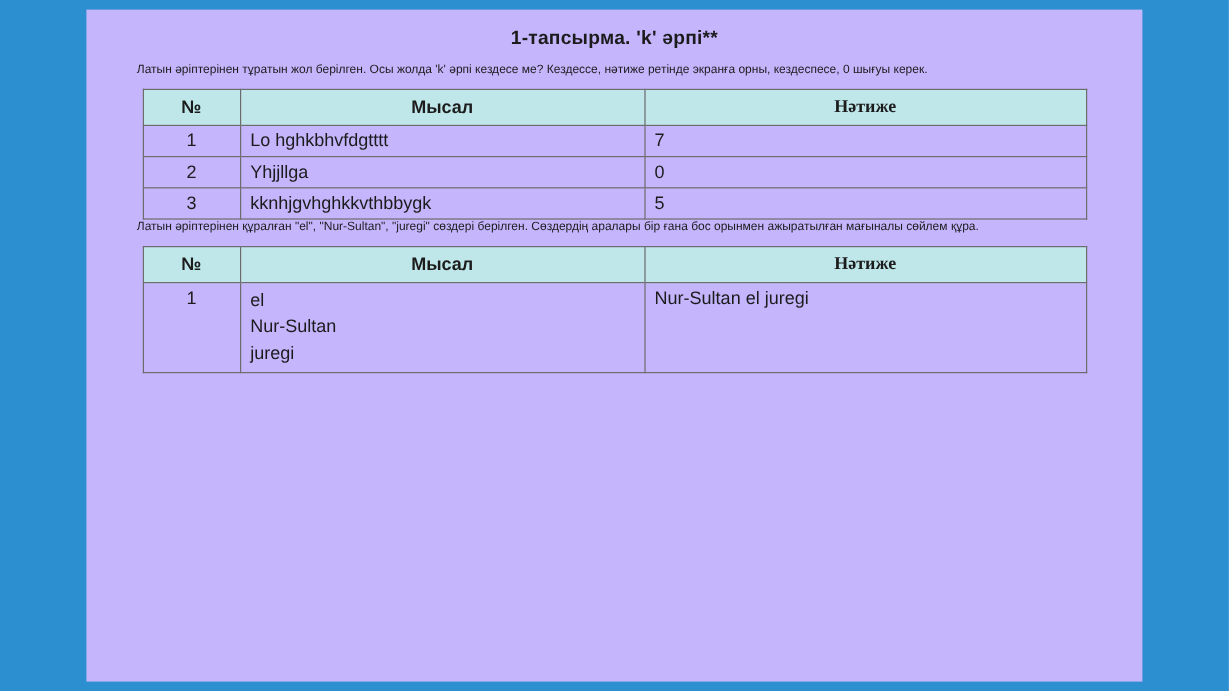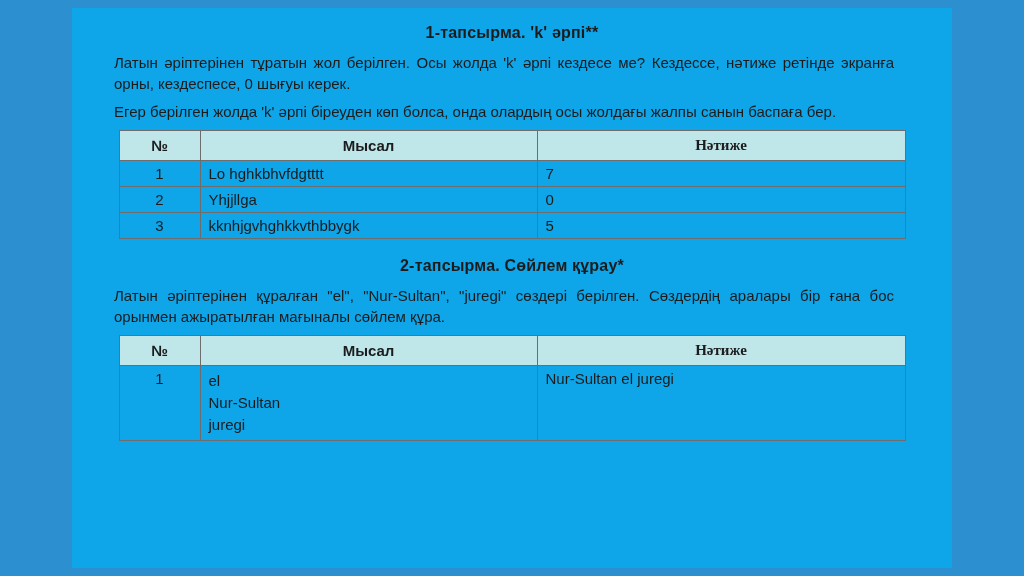--- a/index.html
+++ b/index.html
@@ -12,34 +12,34 @@
     background: #2b8fd0;
     font-family: "Liberation Sans", sans-serif;
     overflow: hidden;
   }
   .slide {
     position: absolute;
     left: 72px;
     top: 8px;
     width: 880px;
     height: 560px;
-    background: #0ea5e9;
+    background: #c4b5fd;
     box-sizing: border-box;
     padding: 10px 38px 0 38px;
   }
   .task-title {
     text-align: center;
     font-size: 16px;
     font-weight: bold;
     color: #1c1c1c;
     margin: 6px 0 10px 0;
     letter-spacing: 0.2px;
   }
   .para {
-    font-size: 15px;
+    font-size: 10px;
     color: #1c1c1c;
     line-height: 1.42;
     text-align: justify;
     margin: 0 20px 6px 4px;
   }
   .para.first-indent {
     text-indent: 0;
   }
   table.tbl {
     border-collapse: collapse;
@@ -75,21 +75,20 @@
   }
 </style>
 </head>
 <body>
 
 <div class="slide">
 
   <div>
     <div class="task-title">1-тапсырма. 'k' әрпі**</div>
     <div class="para first-indent">Латын әріптерінен тұратын жол берілген. Осы жолда 'k' әрпі кездесе ме? Кездессе, нәтиже ретінде экранға орны, кездеспесе, 0 шығуы керек.</div>
-    <div class="para">Егер берілген жолда  'k' әрпі біреуден көп болса, онда олардың осы жолдағы жалпы санын баспаға бер.</div>
 
     <table class="tbl">
       <thead>
         <tr>
           <th class="col-no">№</th>
           <th class="col-ex">Мысал</th>
           <th class="col-res">Нәтиже</th>
         </tr>
       </thead>
       <tbody>
@@ -106,21 +105,20 @@
         <tr>
           <td class="num">3</td>
           <td>kknhjgvhghkkvthbbygk</td>
           <td>5</td>
         </tr>
       </tbody>
     </table>
   </div>
 
   <div>
-    <div class="task-title gap-title">2-тапсырма. Сөйлем құрау*</div>
     <div class="para">Латын әріптерінен құралған "el", "Nur-Sultan", "juregi" сөздері берілген. Сөздердің аралары бір ғана бос орынмен ажыратылған мағыналы сөйлем құра.</div>
 
     <table class="tbl">
       <thead>
         <tr>
           <th class="col-no">№</th>
           <th class="col-ex">Мысал</th>
           <th class="col-res">Нәтиже</th>
         </tr>
       </thead>

